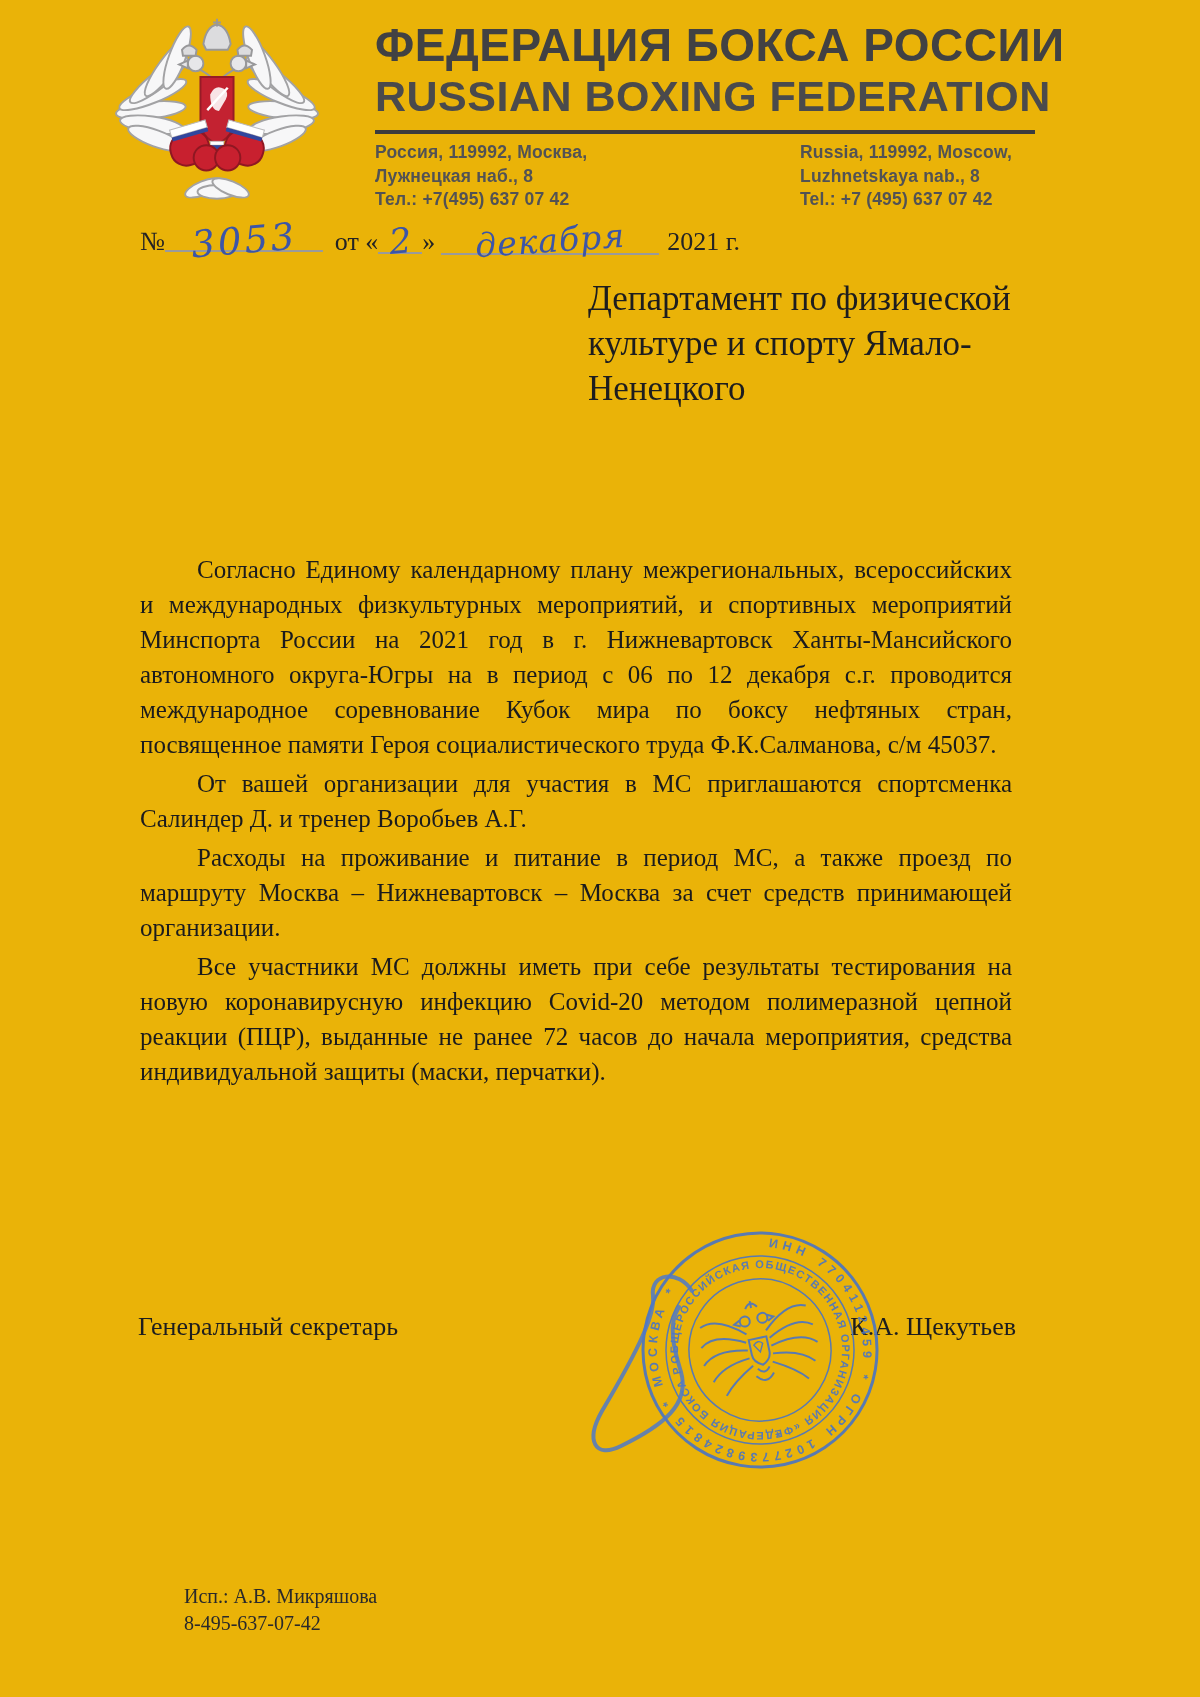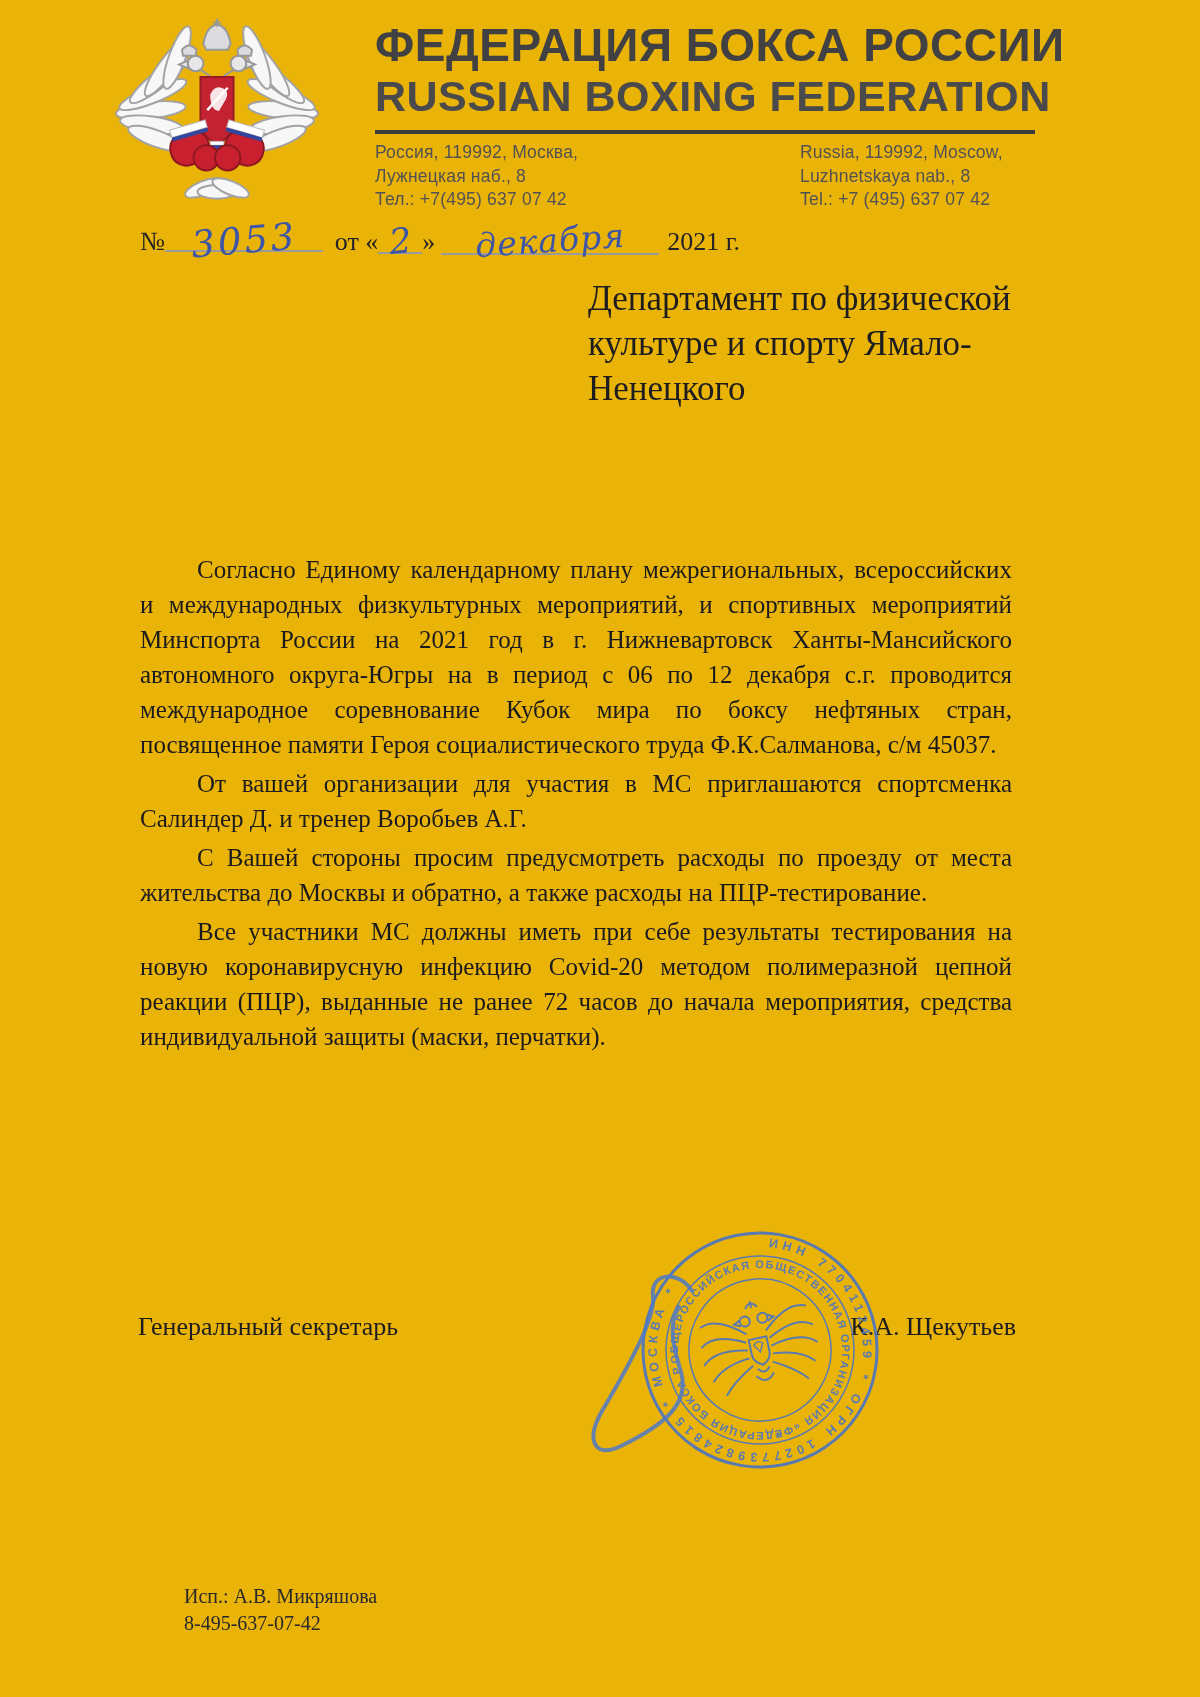--- a/index.html
+++ b/index.html
@@ -14,21 +14,21 @@
     font-family:"Liberation Sans",sans-serif;font-weight:bold;
     color:#414143;font-size:46px;line-height:1.04;letter-spacing:.5px;white-space:nowrap;
   }
   .org-title-en{
     font-family:"Liberation Sans",sans-serif;font-weight:bold;
     color:#4a4a4c;font-size:43px;line-height:1.05;letter-spacing:.5px;white-space:nowrap;
   }
   .hdr-divider{height:4px;background:#3c3c3e;}
   .addr{
     font-family:"Liberation Sans",sans-serif;font-size:17.5px;color:#525254;
-    line-height:23.5px;letter-spacing:.2px;
+    line-height:23.5px;letter-spacing:.2px;font-weight:bold;
   }
 
   
   .ref-line{display:flex;align-items:baseline;font-size:26px;color:#232325;}
   .uline{display:inline-block;border-bottom:2px solid #9a9a9c;text-align:center;height:34px;}
   .hand{
     font-family:"DejaVu Serif",serif;font-style:italic;color:#3c55a8;
     display:inline-block;transform:rotate(-5deg) translateY(3px);
   }
   .hand-num{font-size:37px;letter-spacing:3px;}
@@ -143,21 +143,21 @@
   </div>
 
   <div class="abs recipient" style="left:588px;top:276px;">
     <div>Департамент по физической</div>
     <div>культуре и спорту Ямало-Ненецкого</div>
   </div>
 
   <div class="abs body-text" style="left:136px;top:548px;">
     <p>Согласно Единому календарному плану межрегиональных, всероссийских и международных физкультурных мероприятий, и спортивных мероприятий Минспорта России на 2021 год в г. Нижневартовск Ханты-Мансийского автономного округа-Югры на в период с 06 по 12 декабря с.г. проводится международное соревнование Кубок мира по боксу нефтяных стран, посвященное памяти Героя социалистического труда Ф.К.Салманова, с/м 45037.</p>
     <p>От вашей организации для участия в МС приглашаются спортсменка Салиндер Д. и тренер Воробьев А.Г.</p>
-    <p>С Вашей стороны просим предусмотреть расходы по проезду от места жительства до Москвы и обратно, а также расходы на ПЦР-тестирование.</p>
+    <p>Расходы на проживание и питание в период МС, а также проезд по маршруту Москва – Нижневартовск – Москва за счет средств принимающей организации.</p>
     <p>Все участники МС должны иметь при себе результаты тестирования на новую коронавирусную инфекцию Covid-20 методом полимеразной цепной реакции (ПЦР), выданные не ранее 72 часов до начала мероприятия, средства индивидуальной защиты (маски, перчатки).</p>
   </div>
 
   <div class="abs sig-row" style="left:138px;top:1312px;">
     <span>Генеральный секретарь</span>
     <span>К.А. Щекутьев</span>
   </div>
 
   <svg class="abs" style="left:540px;top:1195px;" width="390" height="320" viewBox="0 0 390 320" aria-hidden="true">
     <defs>

